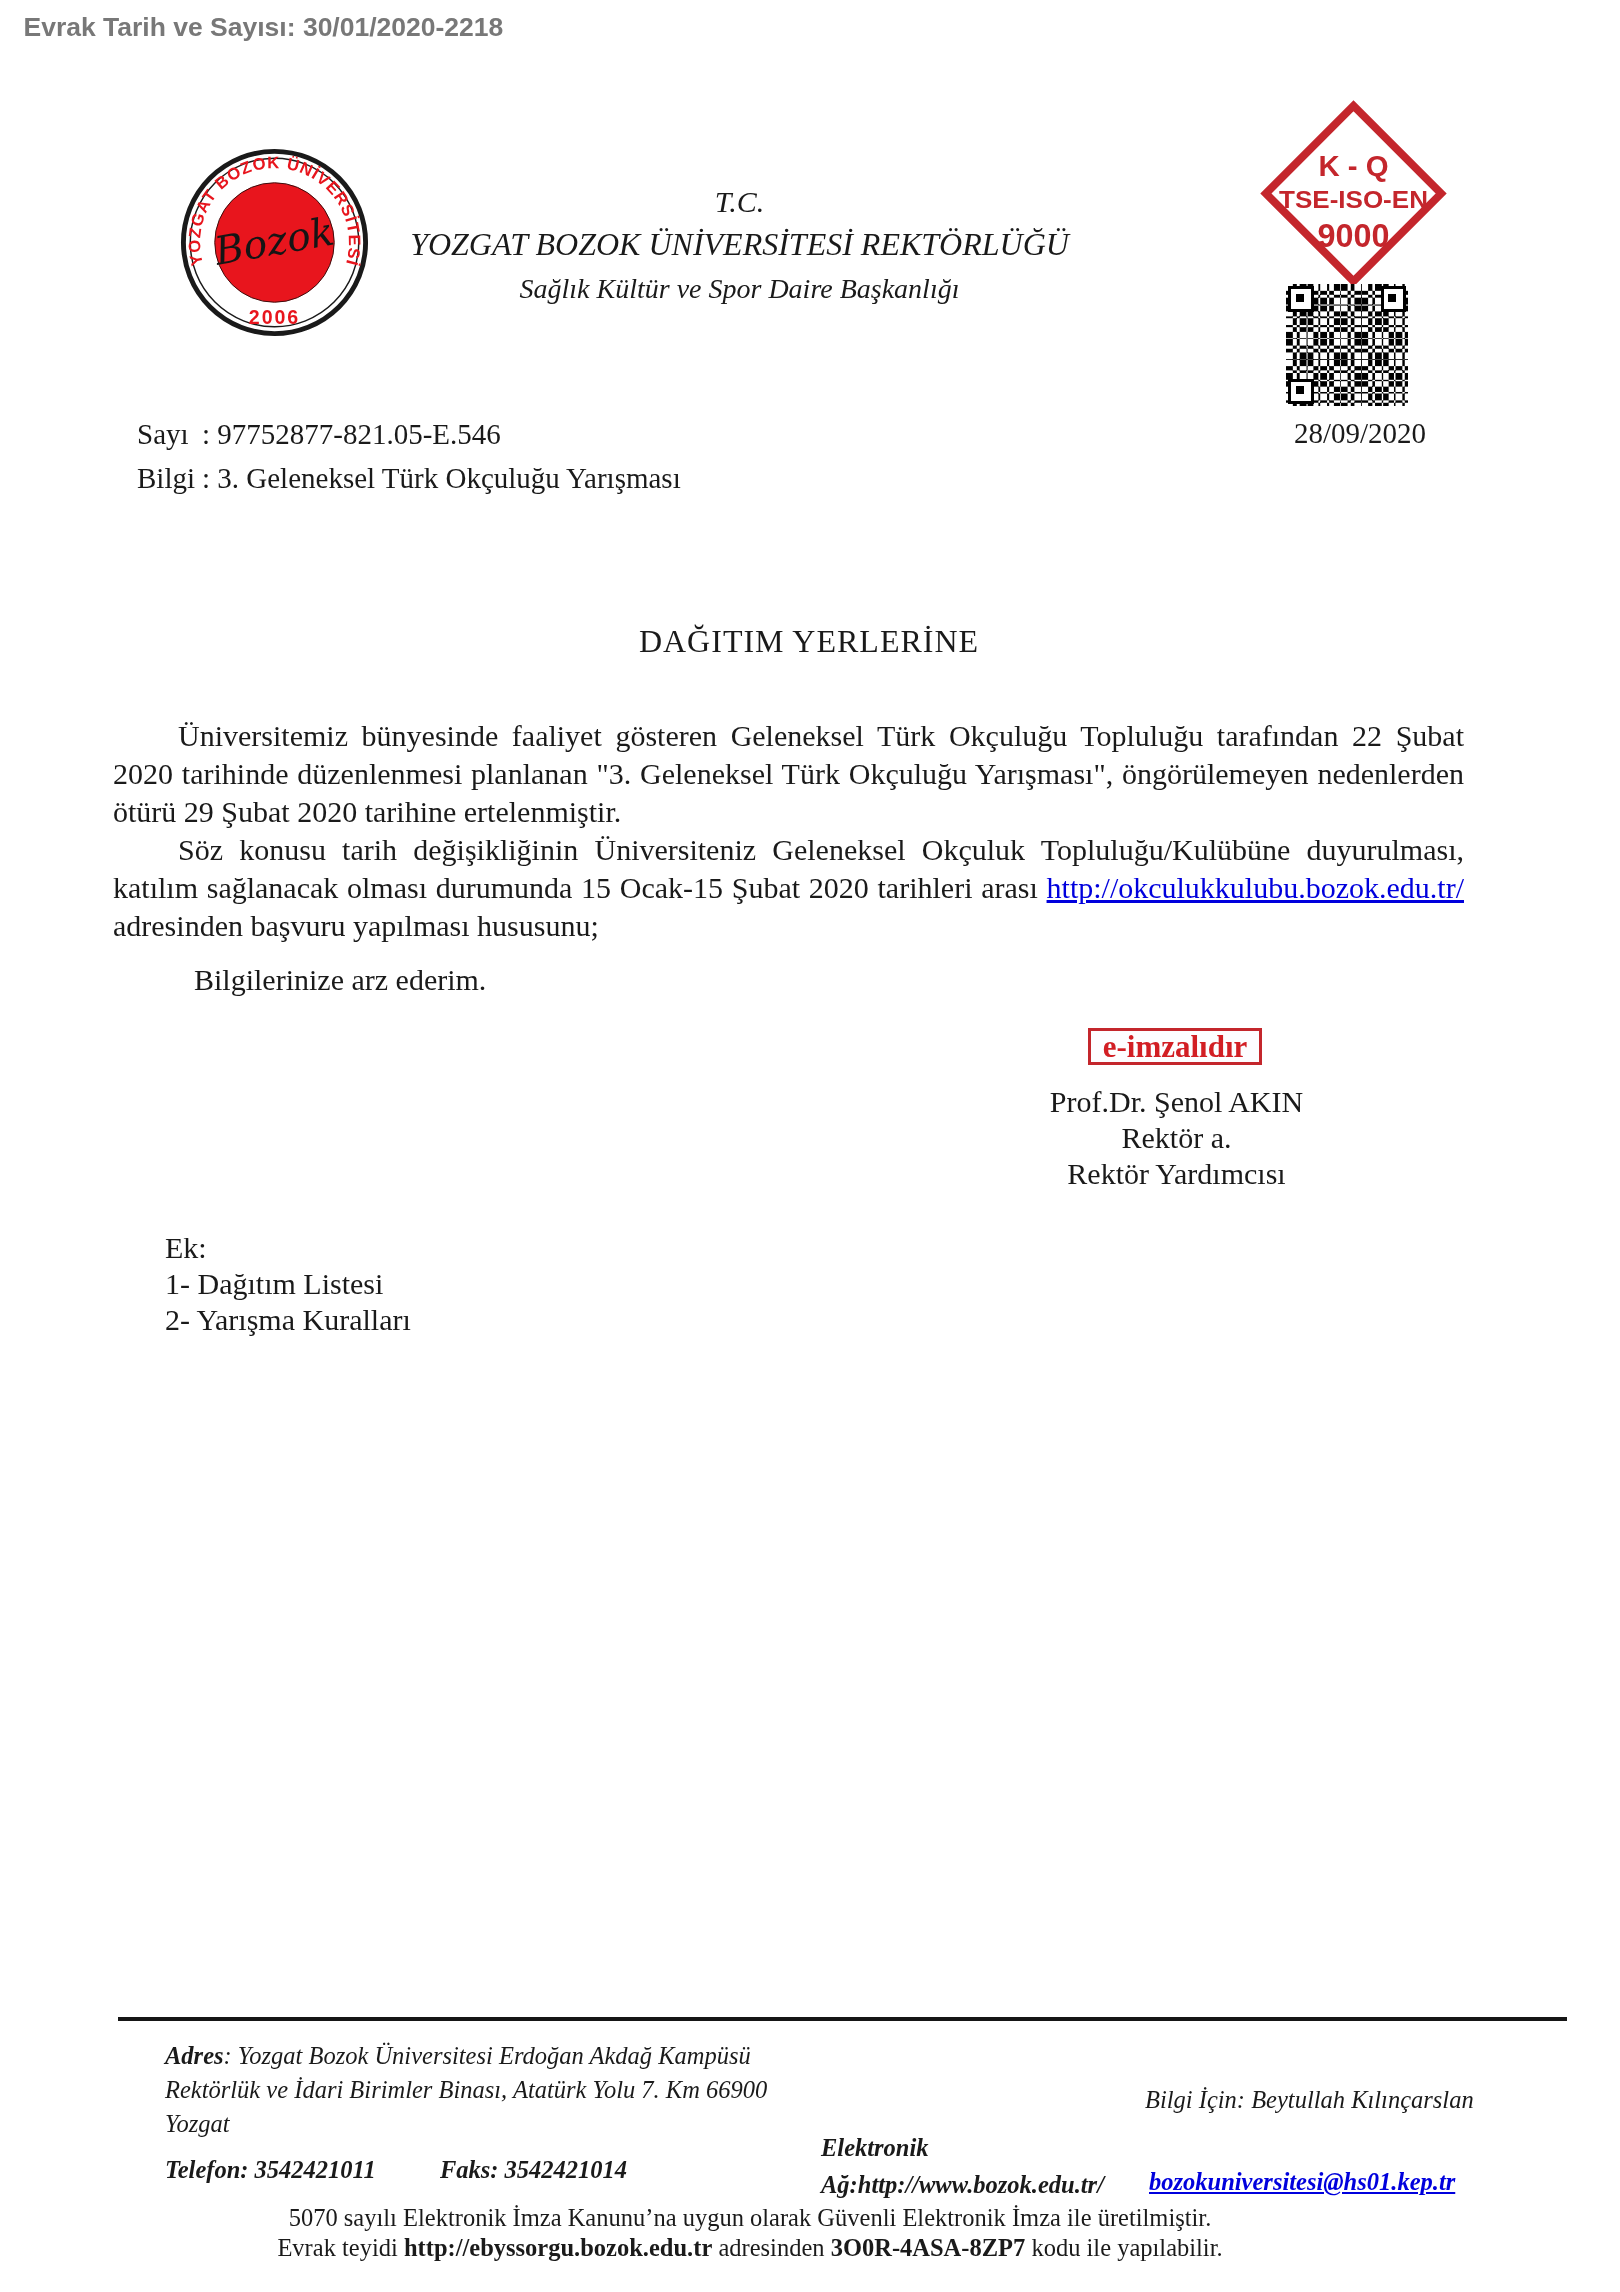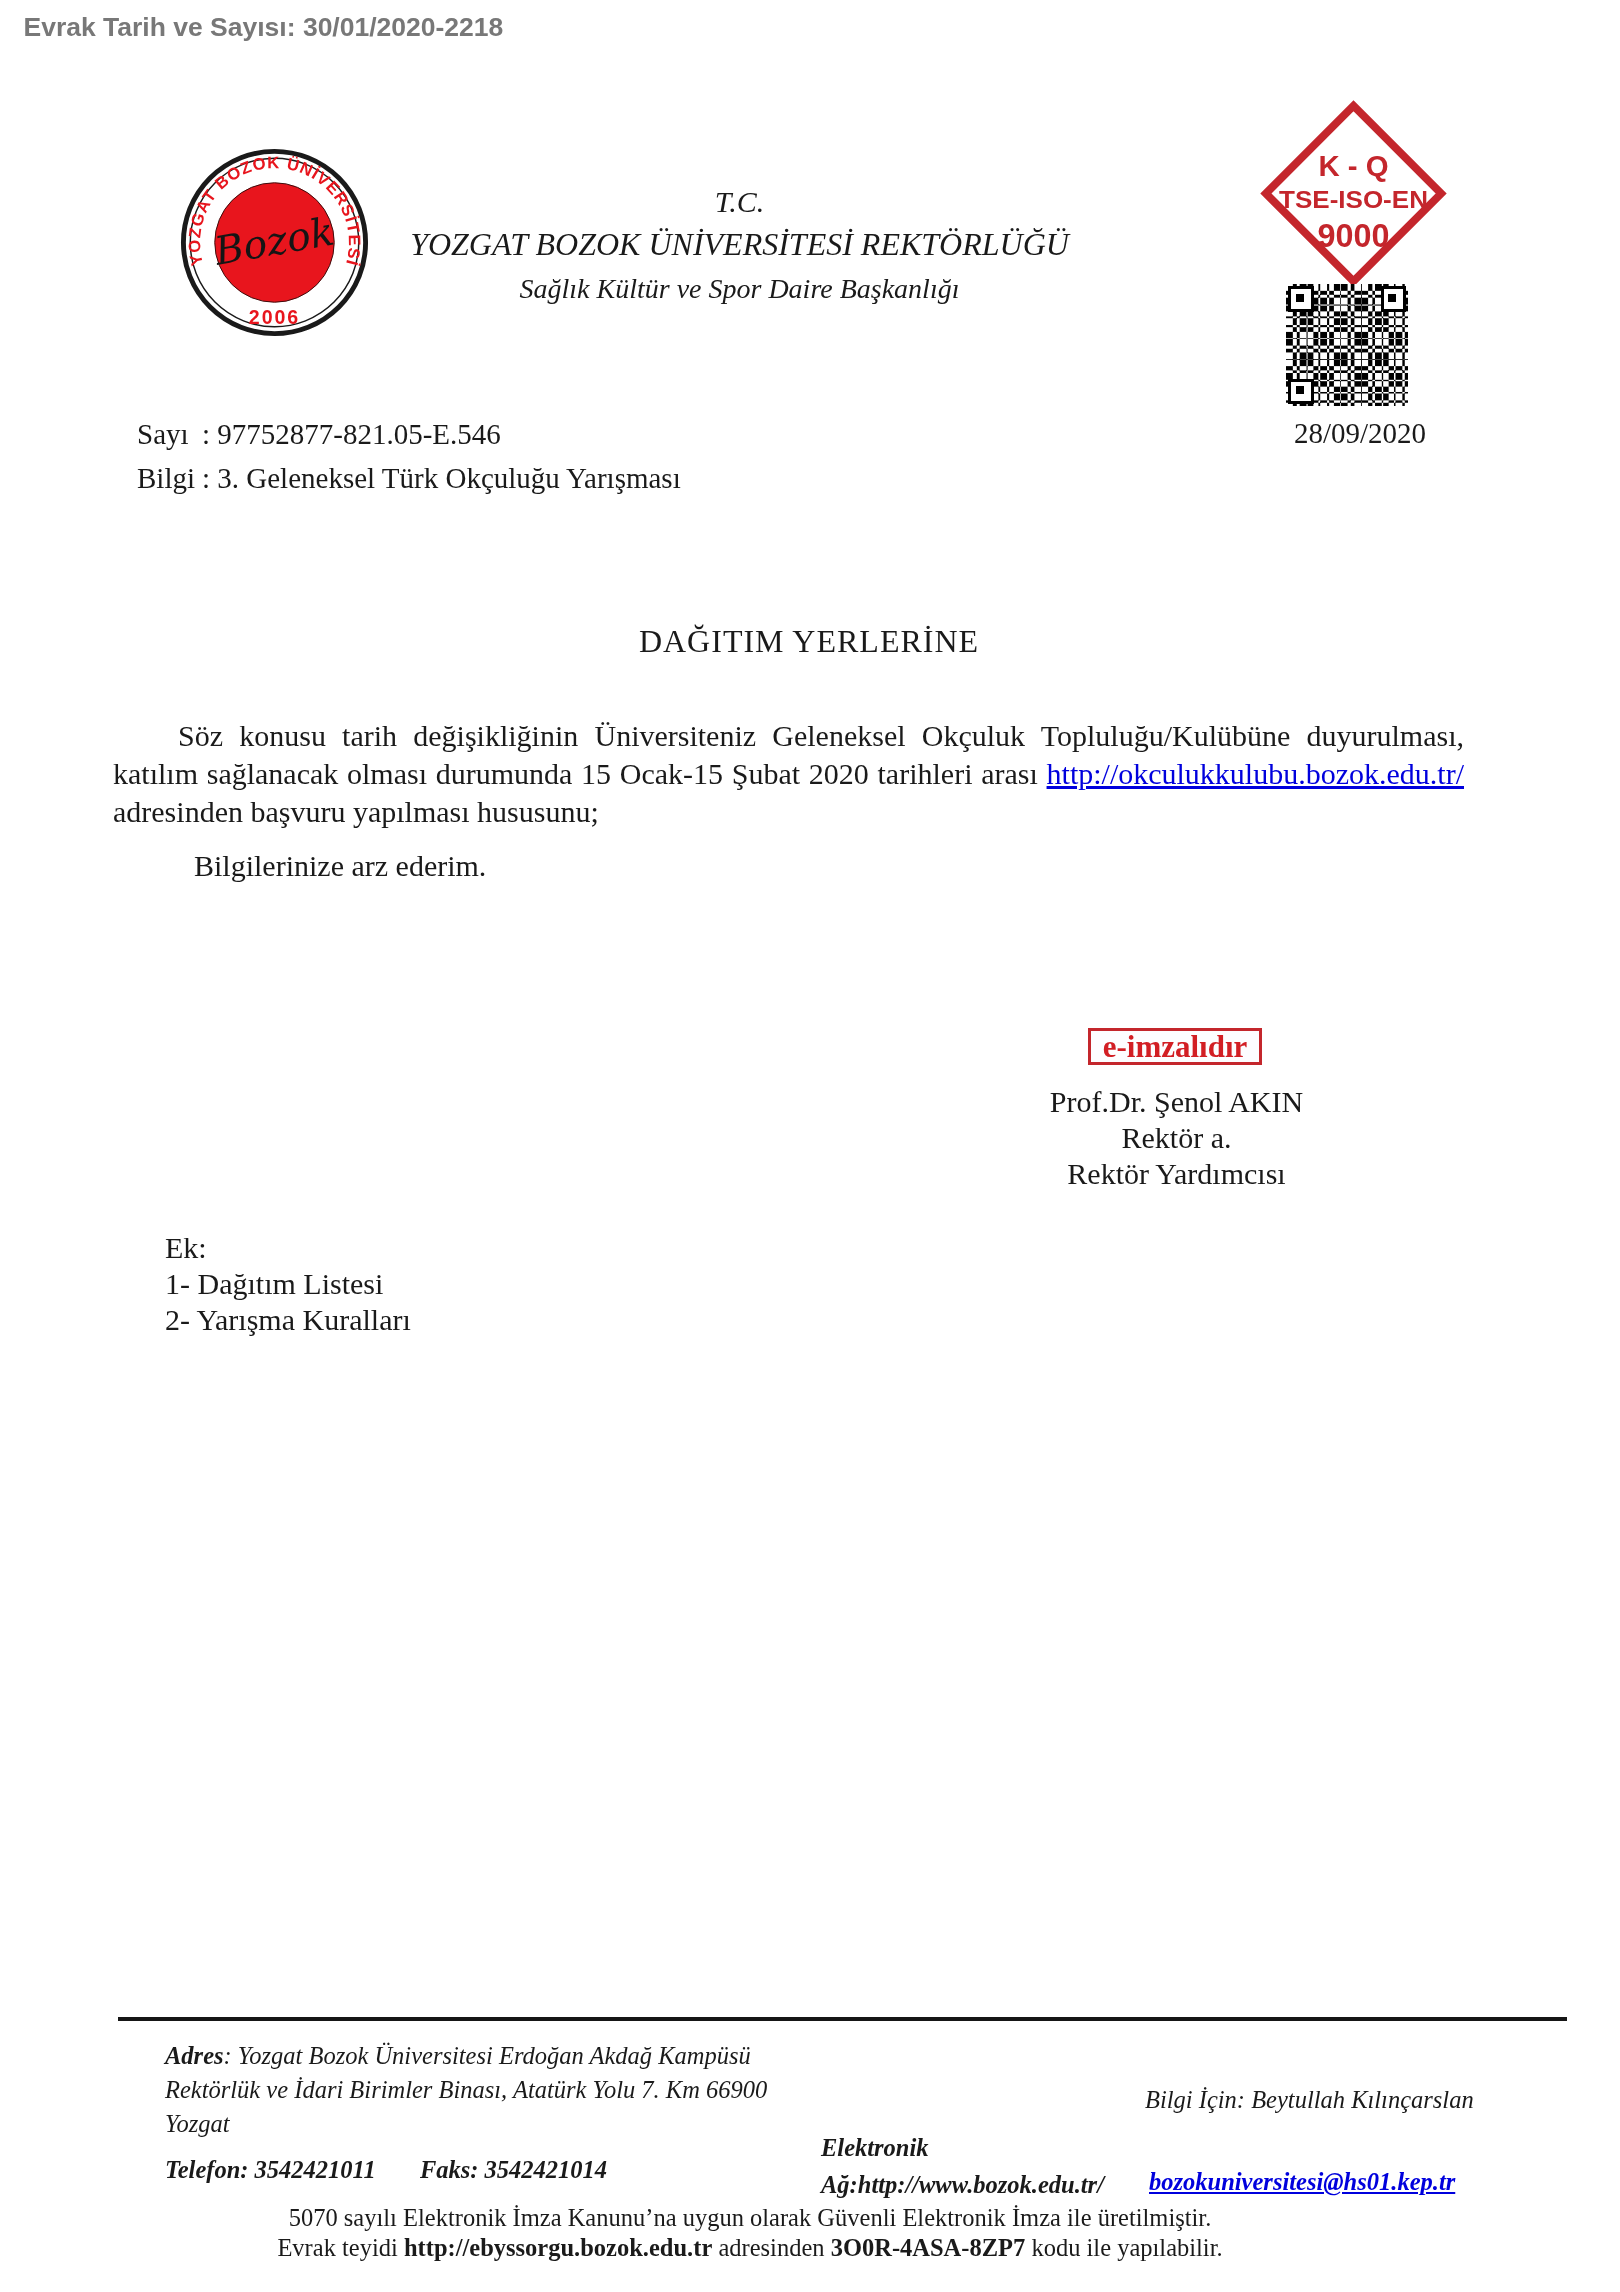--- a/index.html
+++ b/index.html
@@ -49,21 +49,21 @@
     color:#d21e24;font-size:31px;font-weight:bold;background:#fdfdff;
   }
   .signature{position:absolute;left:1000px;top:1084px;width:353px;text-align:center;font-size:30px;line-height:36px;}
 
   .attachments{position:absolute;left:165px;top:1230px;font-size:30px;line-height:36px;}
 
   .footer-rule{position:absolute;left:118px;top:2017px;width:1449px;height:3.9px;background:#161616;}
   .footer{font-size:24.5px;font-style:italic;}
   .footer-left{position:absolute;left:165px;top:2039px;width:608px;line-height:34px;}
   .footer-left .phones{margin-top:11.8px;font-weight:bold;}
-  .footer-left .phones .fax{margin-left:38px;}
+  .footer-left .phones .fax{margin-left:58px;}
   .b{font-weight:bold;}
   .footer-mid{position:absolute;left:821px;top:2129px;line-height:37px;font-weight:bold;}
   .footer-info{position:absolute;left:1145px;top:2086px;}
   .footer-kep{position:absolute;left:1149px;top:2168px;font-weight:bold;}
   .footer-kep a{color:#0000dd;text-decoration:underline;font-style:italic;}
   .legal{position:absolute;left:0px;top:2203px;width:1500px;text-align:center;font-size:24.5px;line-height:30px;}
 </style>
 </head>
 <body>
 
@@ -106,20 +106,21 @@
     <span class="lbl">Sayı</span><span>: 97752877-821.05-E.546</span>
   </div>
   <div class="meta-row row-konu">
     <span class="lbl">Bilgi</span><span>: 3. Geleneksel Türk Okçuluğu Yarışması</span>
   </div>
   <div class="doc-date">28/09/2020</div>
 
   <div class="recipient">DAĞITIM YERLERİNE</div>
 
   <div class="body-text">
+    <p>Üniversitemiz bünyesinde faaliyet gösteren Geleneksel Türk Okçuluğu Topluluğu tarafından 22 Şubat 2020 tarihinde düzenlenmesi planlanan "3. Geleneksel Türk Okçuluğu Yarışması", öngörülemeyen nedenlerden ötürü 29 Şubat 2020 tarihine ertelenmiştir.</p>
     <p><span>Söz konusu tarih değişikliğinin Üniversiteniz Geleneksel Okçuluk Topluluğu/Kulübüne duyurulması, katılım sağlanacak olması durumunda  15 Ocak-15 Şubat 2020 tarihleri arası </span><a class="doc-link" href="#">http://okculukkulubu.bozok.edu.tr/</a><span> adresinden başvuru yapılması hususunu;</span></p>
     <div class="closing">Bilgilerinize arz ederim.</div>
   </div>
 
   <div class="stamp">e-imzalıdır</div>
   <div class="signature">
     <div>Prof.Dr. Şenol AKIN</div>
     <div>Rektör a.</div>
     <div>Rektör Yardımcısı</div>
   </div>

